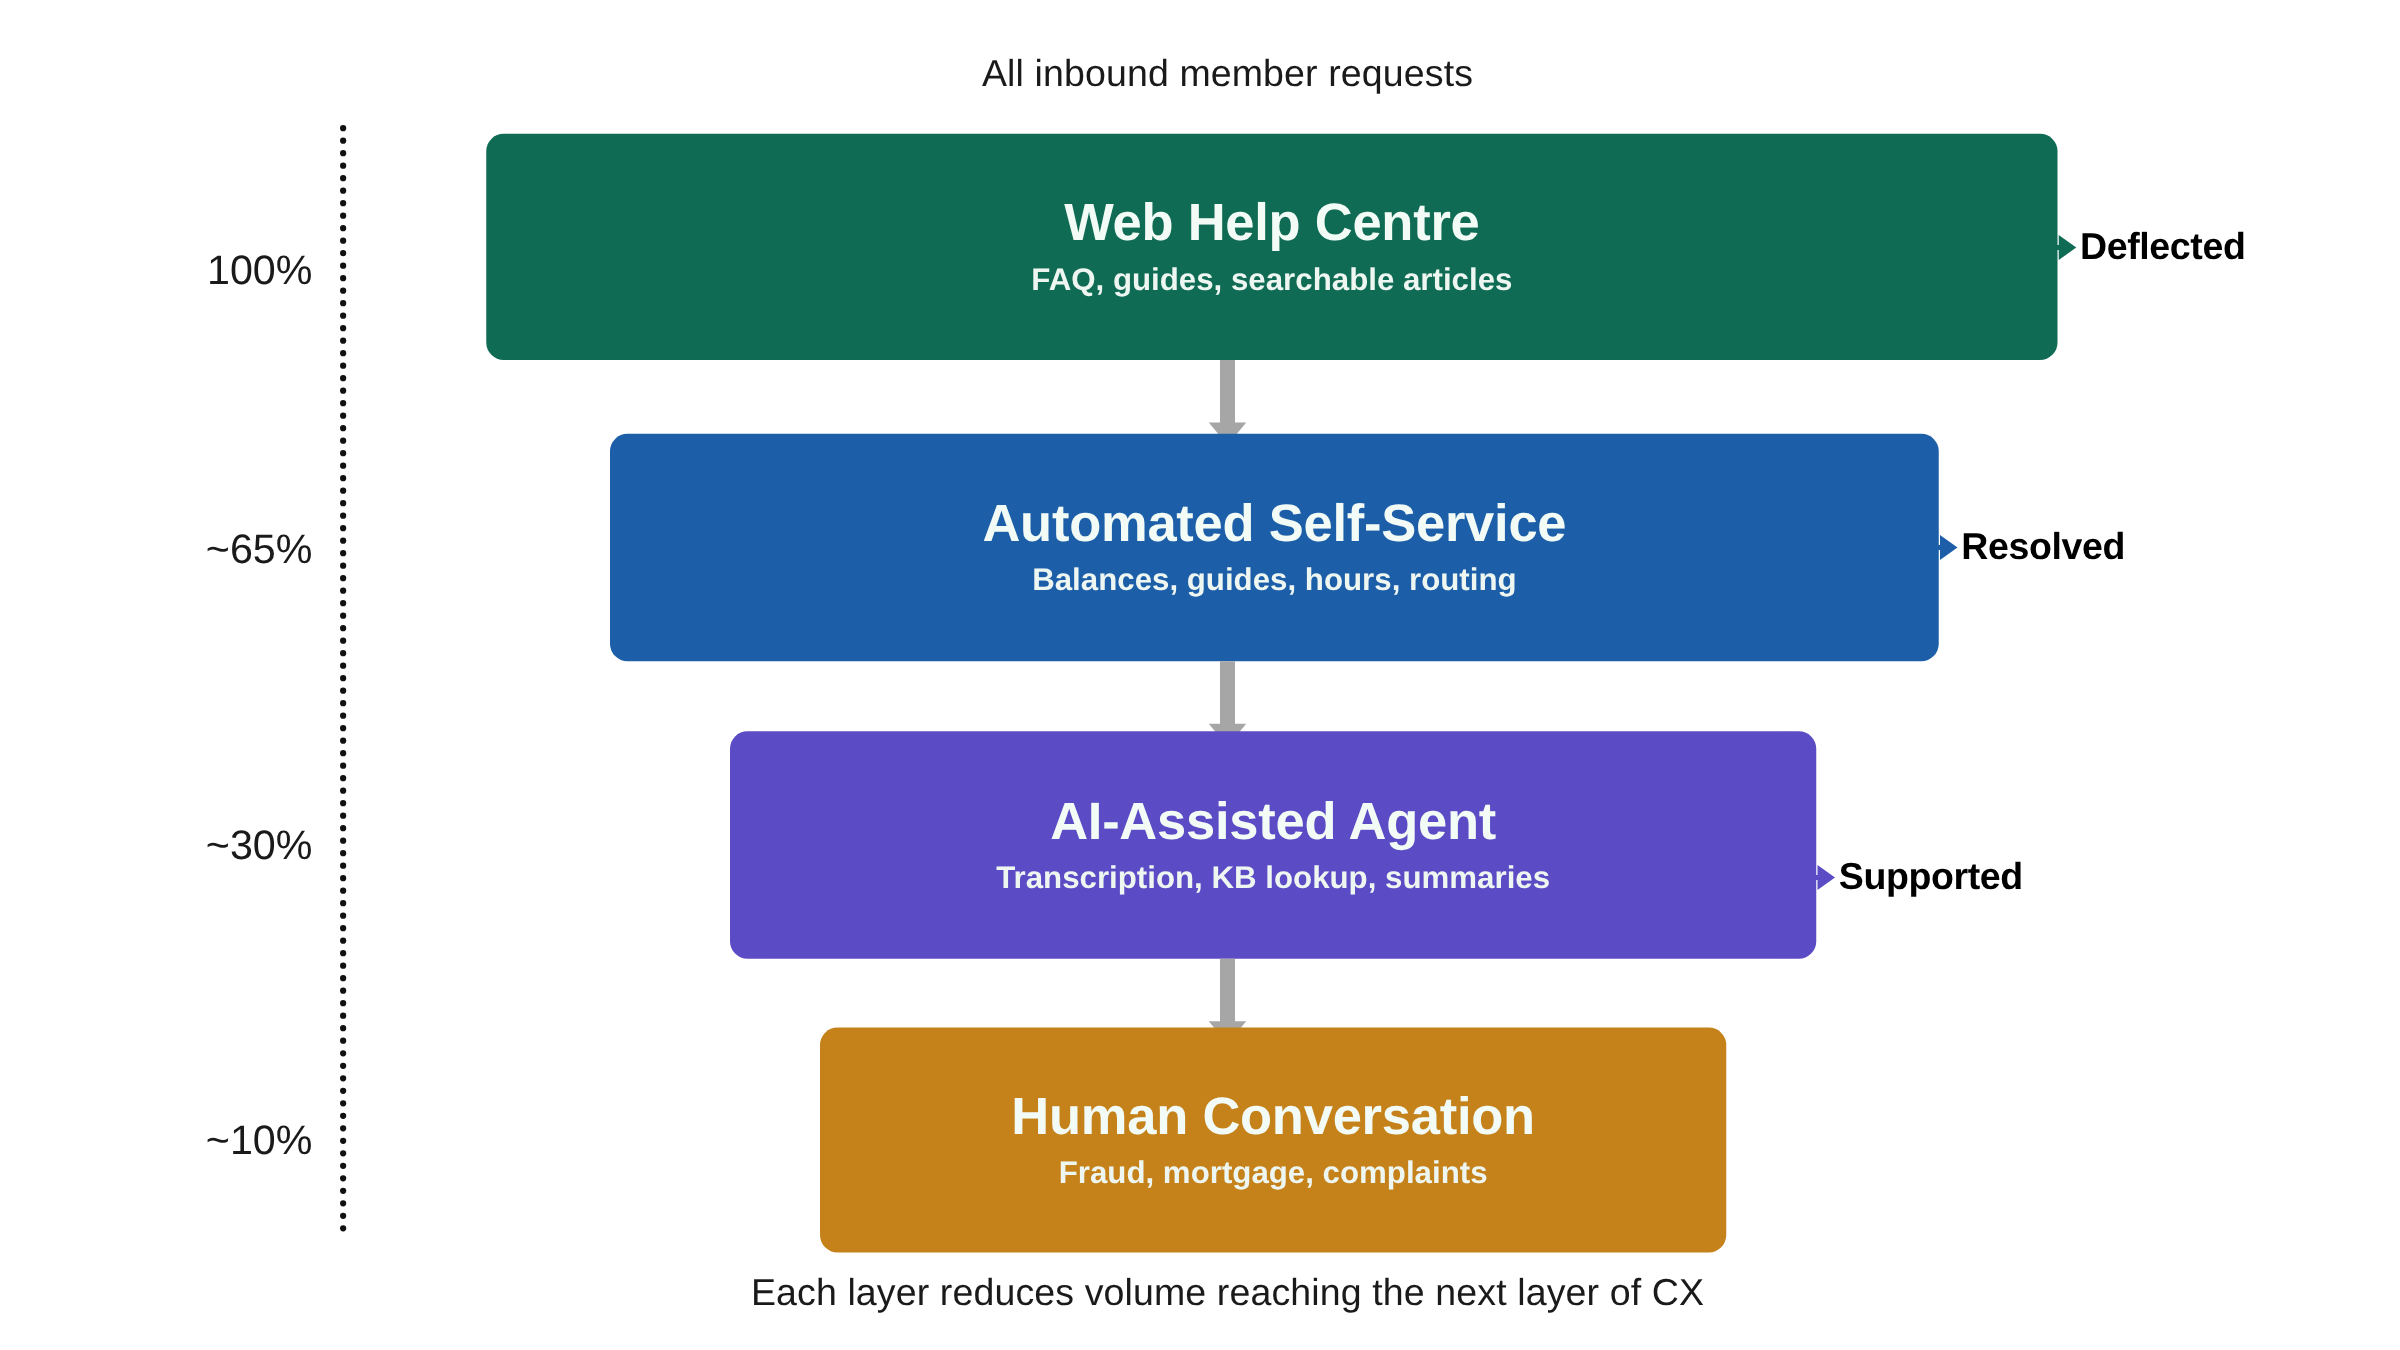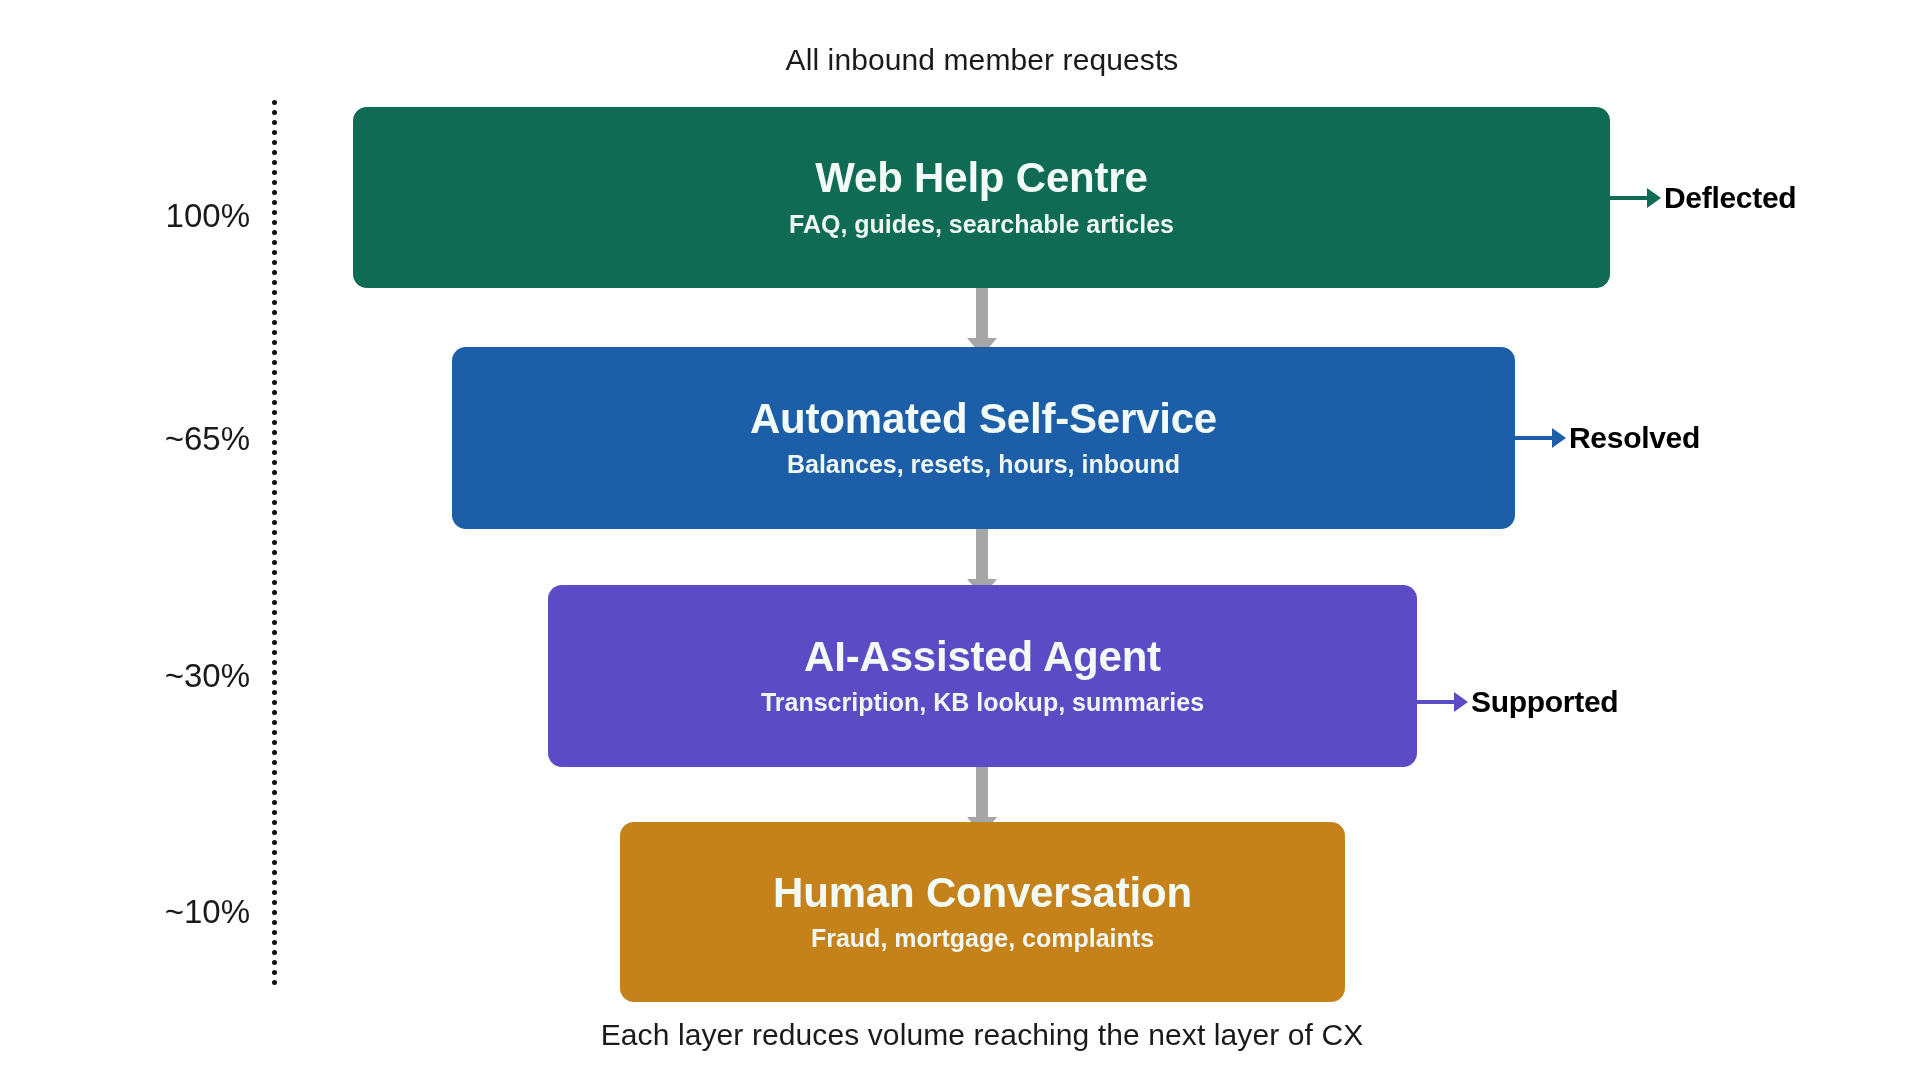--- a/index.html
+++ b/index.html
@@ -69,20 +69,21 @@
 
   
   .layer-box {
     position: absolute;
     border-radius: 14px;
     display: flex;
     flex-direction: column;
     align-items: center;
     justify-content: center;
     color: #ffffff;
+    margin-left: 36px;
   }
   .layer-title {
     font-size: 42px;
     font-weight: bold;
     line-height: 1.05;
     letter-spacing: -0.2px;
     color: #f2fbf6;
     white-space: nowrap;
   }
   .layer-sub {
@@ -166,21 +167,21 @@
   <div class="outcome" style="left:1610px; top:178px;">
     <div class="outcome-line" style="background:#0F6B53;"></div>
     <div class="outcome-head" style="border-left-color:#0F6B53;"></div>
     <div class="outcome-label">Deflected</div>
   </div>
 
   <div class="connector" style="top:288px; height:52px;"></div>
 
   <div class="layer-box" style="left:452px; top:347px; width:1063px; height:182px; background:#1C5FA8;">
     <div class="layer-title">Automated Self-Service</div>
-    <div class="layer-sub">Balances, resets, hours, inbound</div>
+    <div class="layer-sub">Balances, guides, hours, routing</div>
   </div>
 
   <div class="outcome" style="left:1515px; top:418px;">
     <div class="outcome-line" style="background:#1C5FA8;"></div>
     <div class="outcome-head" style="border-left-color:#1C5FA8;"></div>
     <div class="outcome-label">Resolved</div>
   </div>
 
   <div class="connector" style="top:529px; height:52px;"></div>
 

